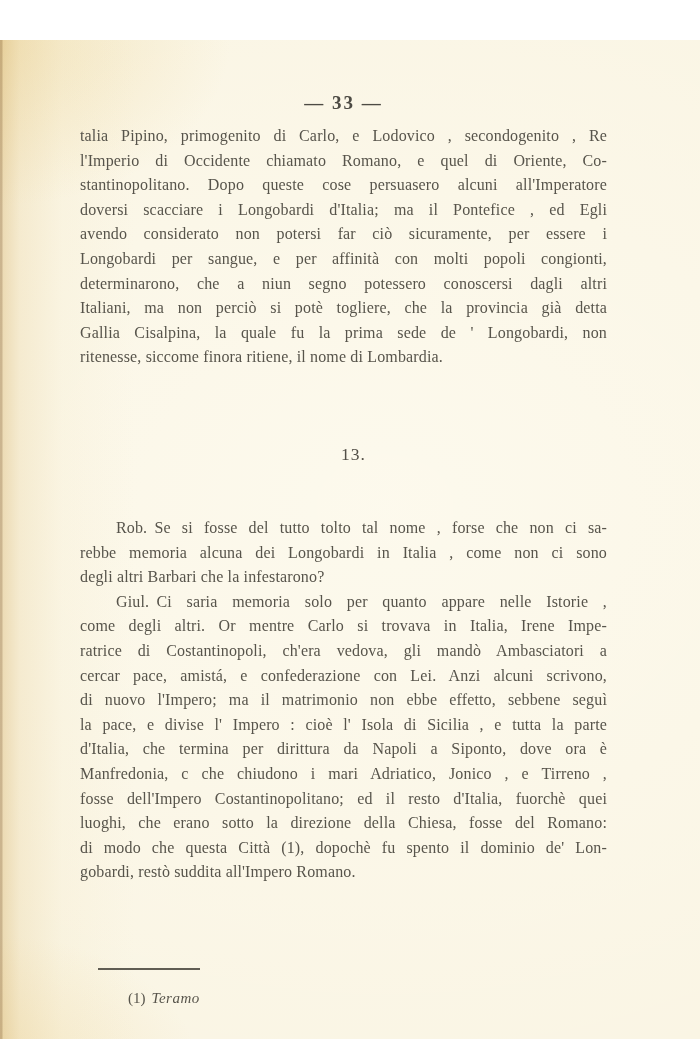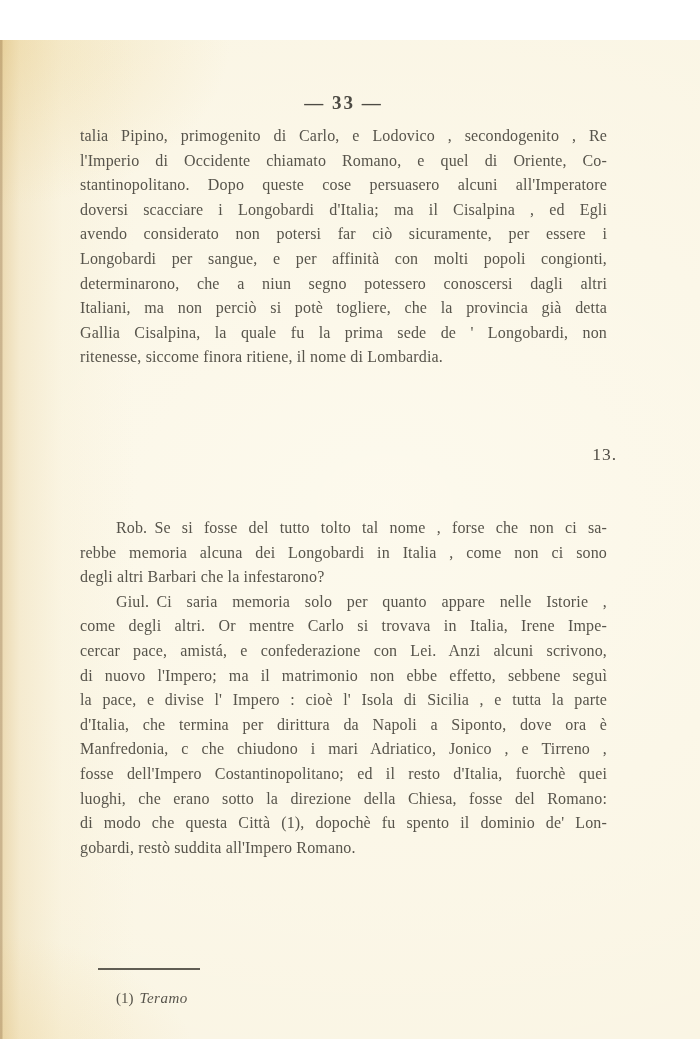--- a/index.html
+++ b/index.html
@@ -34,21 +34,21 @@
     position: absolute;
     left: 80px; width: 527px;
     font-size: 16px;
     line-height: 24.6px;
     letter-spacing: 0.15px;
   }
   .para1 { top: 84px; }
   .section-heading {
     position: absolute;
     top: 404px; left: 96px; width: 527px;
-    text-align: right;
+    text-align: center;
     transform: translateX(-6px);
     font-size: 17.5px;
     letter-spacing: 1px;
     color: #524f47;
   }
   .block2 { top: 476px; }
   .line {
     text-align: justify;
     text-align-last: justify;
     white-space: normal;
@@ -60,39 +60,39 @@
   .line.indent { padding-left: 36px; }
   .speaker { margin-right: 0.45em; }
   .footnote-rule {
     position: absolute;
     top: 928px; left: 98px;
     width: 102px; height: 2px;
     background: #605d53;
   }
   .footnote {
     position: absolute;
-    top: 950px; left: 116px;
+    top: 950px; left: 128px;
     font-size: 15px;
     color: #57544b;
   }
   .footnote .fn-marker { font-style: normal; margin-right: 0.4em; }
   .footnote .fn-text { font-style: italic; letter-spacing: 0.5px; }
 </style>
 </head>
 <body>
 
 <div class="page">
 
   <div class="page-number">— 33 —</div>
 
   <div class="text-col para1">
     <div class="line">talia Pipino, primogenito di Carlo, e Lodovico , secondogenito , Re</div>
     <div class="line">l'Imperio di Occidente chiamato Romano, e quel di Oriente, Co-</div>
     <div class="line">stantinopolitano. Dopo queste cose persuasero alcuni all'Imperatore</div>
-    <div class="line">doversi scacciare i Longobardi d'Italia; ma il Cisalpina , ed Egli</div>
+    <div class="line">doversi scacciare i Longobardi d'Italia; ma il Pontefice , ed Egli</div>
     <div class="line">avendo considerato non potersi far ciò sicuramente, per essere i</div>
     <div class="line">Longobardi per sangue, e per affinità con molti popoli congionti,</div>
     <div class="line">determinarono, che a niun segno potessero conoscersi dagli altri</div>
     <div class="line">Italiani, ma non perciò si potè togliere, che la provincia già detta</div>
     <div class="line">Gallia Cisalpina, la quale fu la prima sede de ' Longobardi, non</div>
     <div class="line end">ritenesse, siccome finora ritiene, il nome di Lombardia.</div>
   </div>
 
   <div class="section-heading">13.</div>
 
@@ -100,20 +100,21 @@
 
     <div>
       <div class="line indent"><span class="speaker">Rob.</span><span>Se si fosse del tutto tolto tal nome , forse che non ci sa-</span></div>
       <div class="line">rebbe memoria alcuna dei Longobardi in Italia , come non ci sono</div>
       <div class="line end">degli altri Barbari che la infestarono?</div>
     </div>
 
     <div>
       <div class="line indent"><span class="speaker">Giul.</span><span>Ci saria memoria solo per quanto appare nelle Istorie ,</span></div>
       <div class="line">come degli altri. Or mentre Carlo si trovava in Italia, Irene Impe-</div>
+      <div class="line">ratrice di Costantinopoli, ch'era vedova, gli mandò Ambasciatori a</div>
       <div class="line">cercar pace, amistá, e confederazione con Lei. Anzi alcuni scrivono,</div>
       <div class="line">di nuovo l'Impero; ma il matrimonio non ebbe effetto, sebbene seguì</div>
       <div class="line">la pace, e divise l' Impero : cioè l' Isola di Sicilia , e tutta la parte</div>
       <div class="line">d'Italia, che termina per dirittura da Napoli a Siponto, dove ora è</div>
       <div class="line">Manfredonia, c che chiudono i mari Adriatico, Jonico , e Tirreno ,</div>
       <div class="line">fosse dell'Impero Costantinopolitano; ed il resto d'Italia, fuorchè quei</div>
       <div class="line">luoghi, che erano sotto la direzione della Chiesa, fosse del Romano:</div>
       <div class="line">di modo che questa Città (1), dopochè fu spento il dominio de' Lon-</div>
       <div class="line end">gobardi, restò suddita all'Impero Romano.</div>
     </div>

